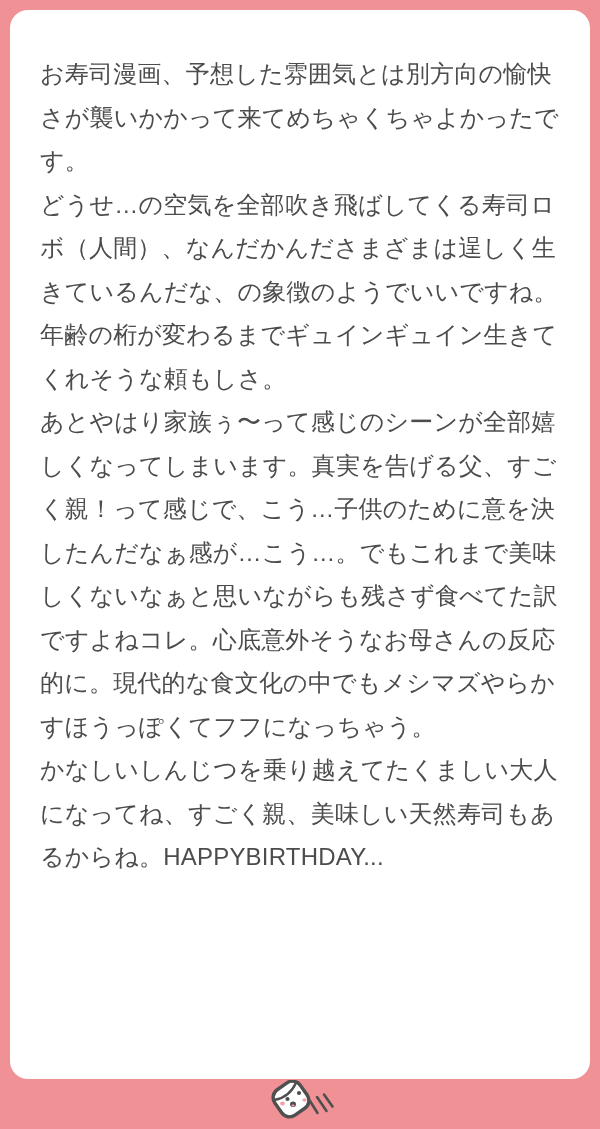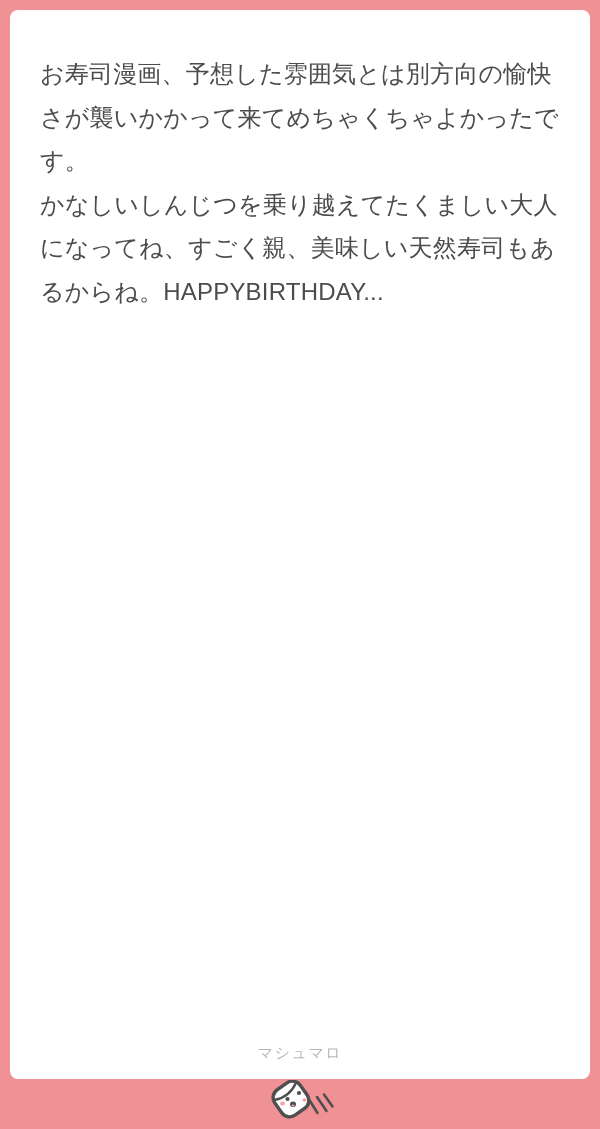--- a/index.html
+++ b/index.html
@@ -22,21 +22,21 @@
     width:600px;height:1129px;
     background:var(--background_pink);
     overflow:hidden;
   }
   .card{
     position:absolute;
     left:10px;top:10px;
     width:580px;height:1069px;
     box-sizing:border-box;
     background:var(--card_white);
-    border-radius:8px;
+    border-radius:18px;
     padding:42px 30px 14px 30px;
     display:flex;
     flex-direction:column;
   }
   .message{
     flex:1 1 auto;
     font-size:24px;
     line-height:43.5px;
     color:var(--text_gray);
     letter-spacing:0.2px;
@@ -69,24 +69,23 @@
   .m-lines path{stroke:var(--outline_gray);fill:none;}
 </style>
 </head>
 <body>
 
 <div class="page">
 
   <div class="card">
     <div class="message">
       <p>お寿司漫画、予想した雰囲気とは別方向の愉快さが襲いかかって来てめちゃくちゃよかったです。</p>
+      <p>どうせ…の空気を全部吹き飛ばしてくる寿司ロボ（人間）、なんだかんださまざまは逞しく生きているんだな、の象徴のようでいいですね。年齢の桁が変わるまでギュインギュイン生きてくれそうな頼もしさ。</p>
+      <p>あとやはり家族ぅ〜って感じのシーンが全部嬉しくなってしまいます。真実を告げる父、すごく親！って感じで、こう…子供のために意を決したんだなぁ感が…こう…。でもこれまで美味しくないなぁと思いながらも残さず食べてた訳ですよねコレ。心底意外そうなお母さんの反応的に。現代的な食文化の中でもメシマズやらかすほうっぽくてフフになっちゃう。</p>
       <p>かなしいしんじつを乗り越えてたくましい大人になってね、すごく親、美味しい天然寿司もあるからね。HAPPYBIRTHDAY...</p>
-    </div>
-    <div class="footer">
-      <span>マシュマロ</span>
     </div>
   </div>
 
   <svg class="mascot" viewBox="0 0 94 49" aria-hidden="true">
     <g transform="translate(38,19) rotate(-35)">
       <rect class="m-body" x="-15.5" y="-15.5" width="31" height="31" rx="9.5" stroke-width="3.4"></rect>
       <path class="m-topline" d="M -13.5 -8.5 Q 0 -2.5 13.5 -10.5" stroke-width="2.4" stroke-linecap="round"></path>
     </g>
     <g>
       <circle class="m-dark" cx="34.5" cy="19" r="2.1"></circle>

